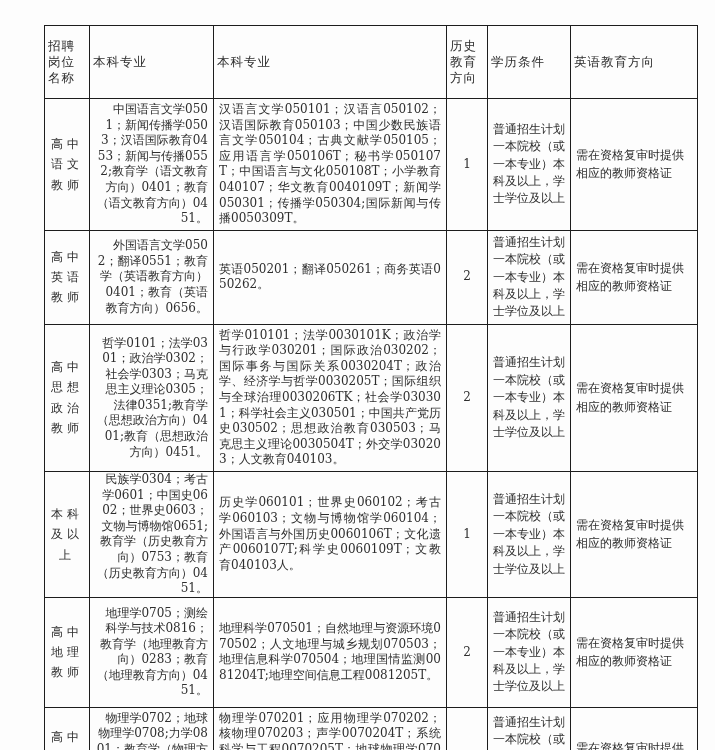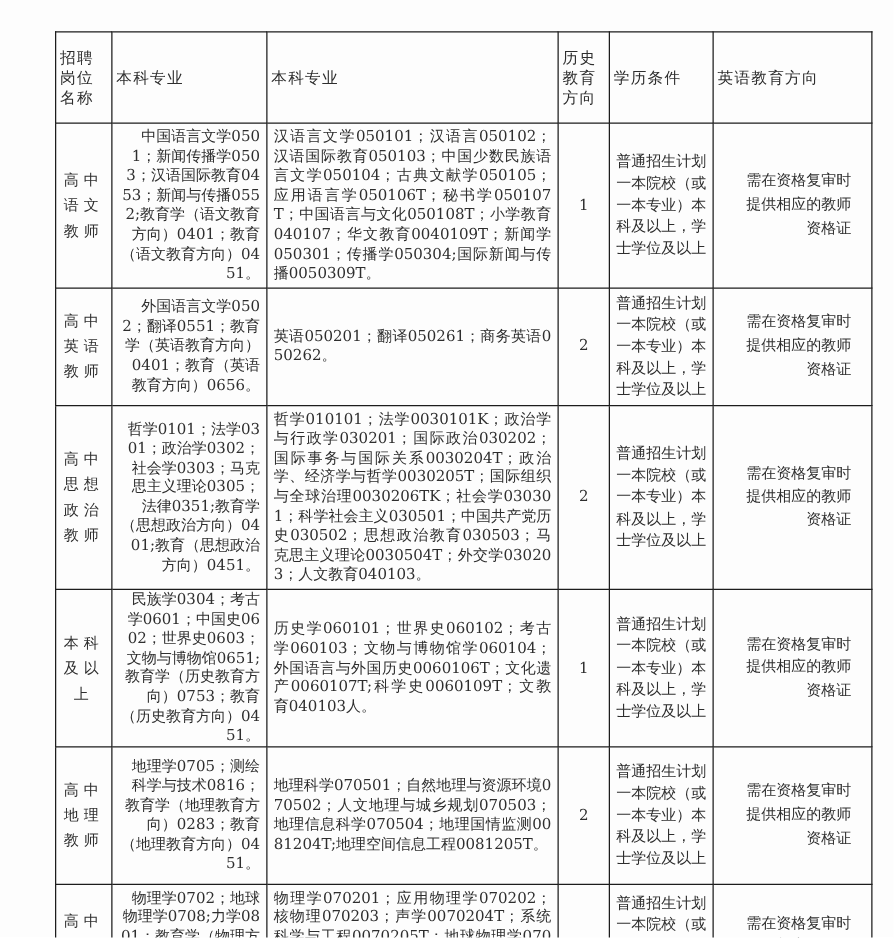--- a/index.html
+++ b/index.html
@@ -63,24 +63,23 @@
   td.cell-count {
     text-align: center;
     font-family: "DejaVu Serif", "Liberation Serif", serif;
   }
   td.cell-education {
     text-align: center;
     line-height: 1.45;
     padding: 3px 4px;
   }
   td.cell-certificate {
-    text-align: right;
+    text-align: left;
     line-height: 1.55;
-    padding: 3px 16px;
-    font-family: Liberation Mono, monospace;
+    padding: 3px 5px;
   }
 </style>
 </head>
 <body>
 
 <div class="doc-surface">
   <table class="recruit-table">
     <colgroup>
       <col style="width:45px">
       <col style="width:124px">

